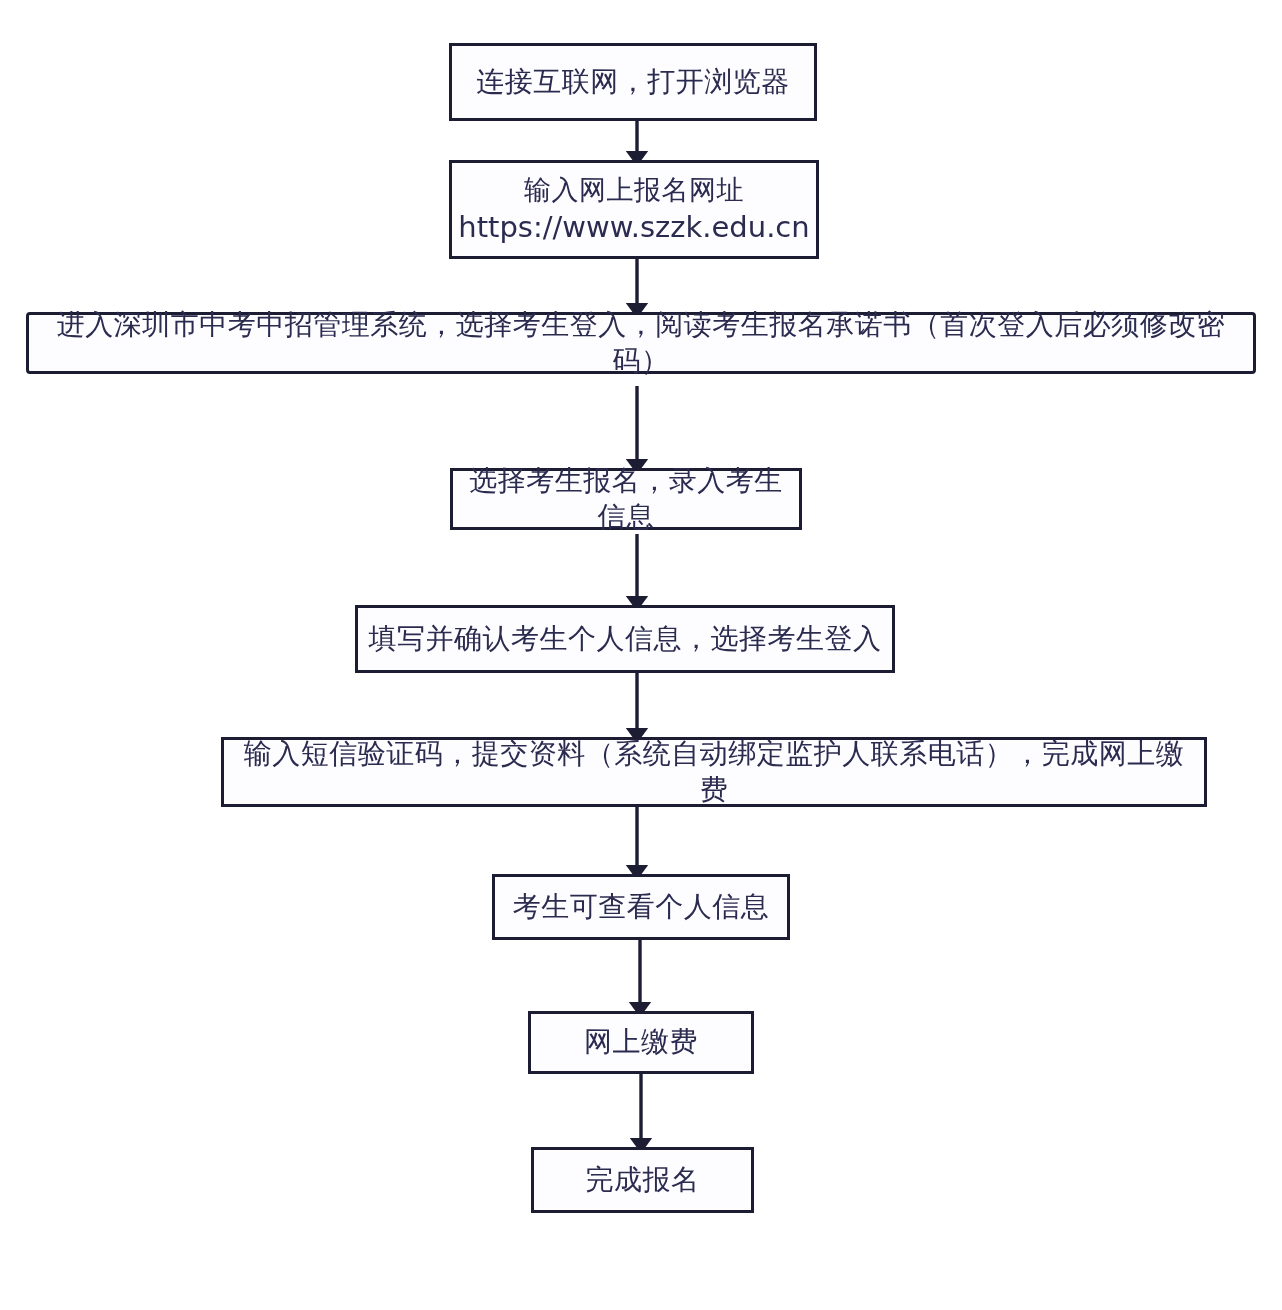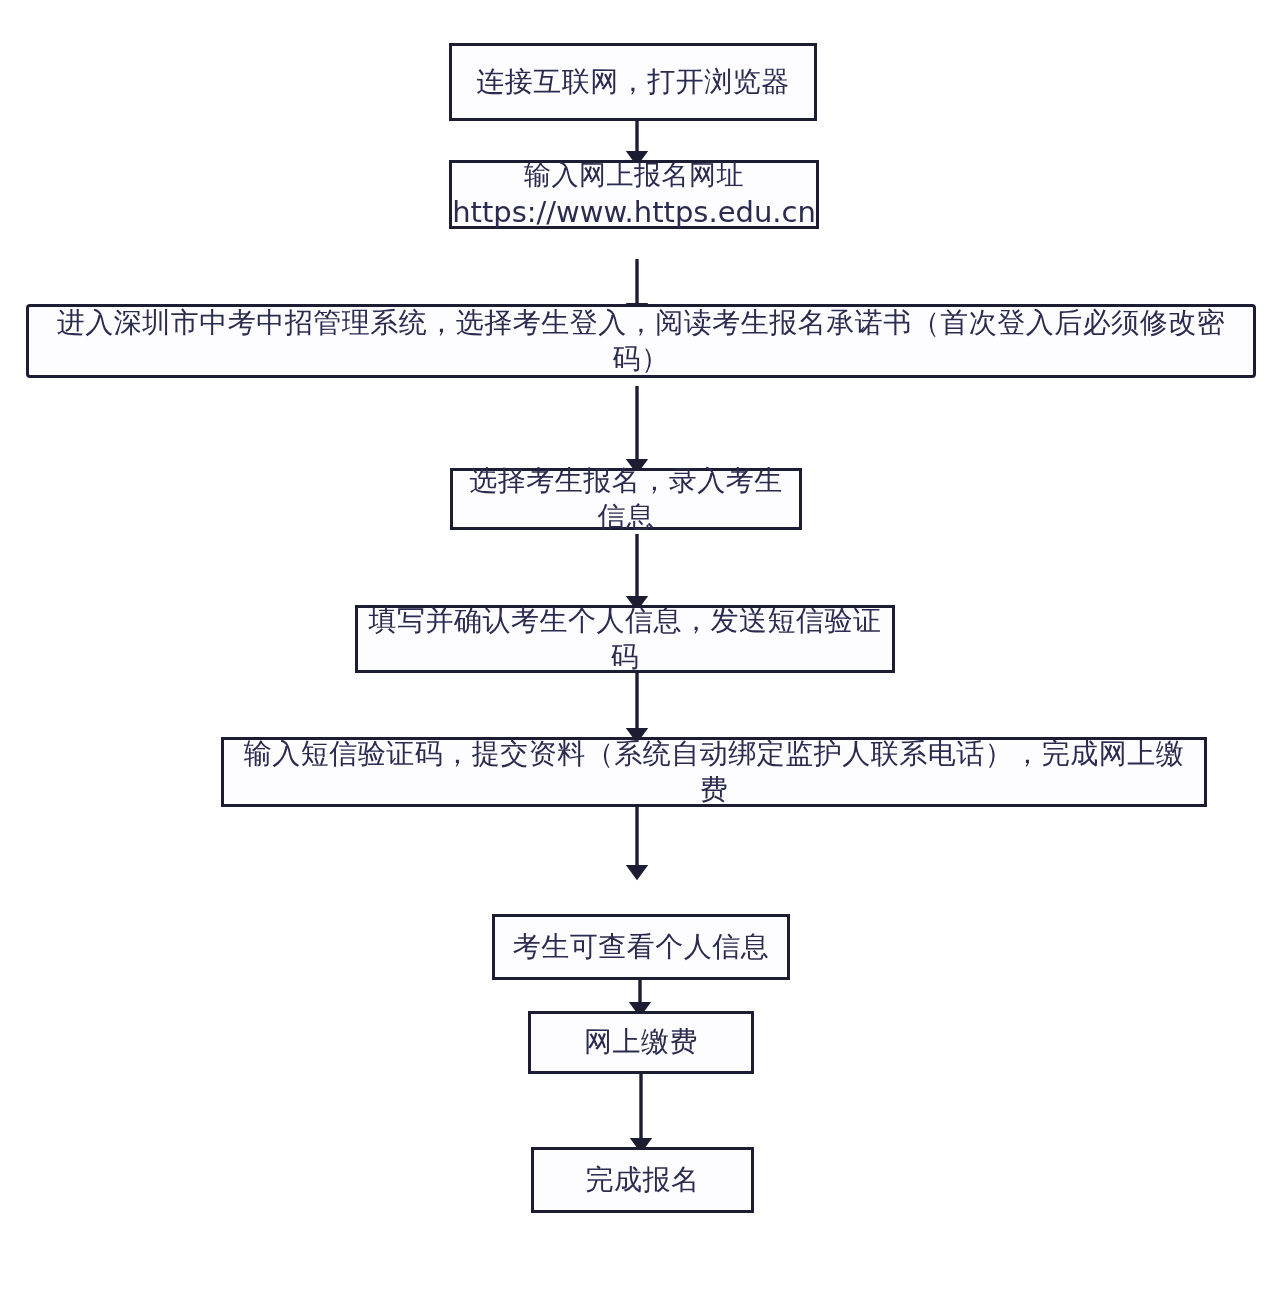--- a/index.html
+++ b/index.html
@@ -41,26 +41,26 @@
     width: 100%;
   }
   .node .line2 {
     display: block;
     width: 100%;
     font-family: "DejaVu Sans", sans-serif;
     letter-spacing: 0px;
   }
   
   #node-0 { left: 449px;  top: 43px;   width: 368px; height: 78px;  font-size: 28px; }
-  #node-1 { left: 449px;  top: 160px;  width: 370px; height: 69px;  font-size: 27px; }
-  #node-2 { left: 26px;   top: 304px;  width: 1230px;height: 74px;  font-size: 28px; border-radius: 4px; }
+  #node-1 { left: 449px;  top: 160px;  width: 370px; height: 99px;  font-size: 27px; }
+  #node-2 { left: 26px;   top: 312px;  width: 1230px;height: 62px;  font-size: 28px; border-radius: 4px; }
   #node-3 { left: 450px;  top: 468px;  width: 352px; height: 62px;  font-size: 28px; }
   #node-4 { left: 355px;  top: 605px;  width: 540px; height: 68px;  font-size: 28px; }
   #node-5 { left: 212px;  top: 737px;  width: 986px; height: 70px;  font-size: 28px; margin-left: 9px; }
-  #node-6 { left: 492px;  top: 874px;  width: 298px; height: 66px;  font-size: 28px; margin-top: 40px; }
+  #node-6 { left: 492px;  top: 874px;  width: 298px; height: 66px;  font-size: 28px; }
   #node-7 { left: 528px;  top: 1011px; width: 226px; height: 63px;  font-size: 28px; }
   #node-8 { left: 531px;  top: 1147px; width: 223px; height: 66px;  font-size: 28px; }
 
   #node-1 .line2 { font-size: 29px; margin-top: 2px; }
 
   .conn {
     position: absolute;
     left: 0;
     top: 0;
     width: 1282px;
@@ -91,34 +91,34 @@
     </g>
   </svg>
 
   <div class="node" id="node-0">
     <span class="txt">连接互联网，打开浏览器</span>
   </div>
 
   <div class="node" id="node-1">
     <span>
       <span class="txt">输入网上报名网址</span>
-      <span class="line2">https://www.https.edu.cn</span>
+      <span class="line2">https://www.szzk.edu.cn</span>
     </span>
   </div>
 
   <div class="node" id="node-2">
     <span class="txt">进入深圳市中考中招管理系统，选择考生登入，阅读考生报名承诺书（首次登入后必须修改密码）</span>
   </div>
 
   <div class="node" id="node-3">
     <span class="txt">选择考生报名，录入考生信息</span>
   </div>
 
   <div class="node" id="node-4">
-    <span class="txt">填写并确认考生个人信息，发送短信验证码</span>
+    <span class="txt">填写并确认考生个人信息，选择考生登入</span>
   </div>
 
   <div class="node" id="node-5">
     <span class="txt">输入短信验证码，提交资料（系统自动绑定监护人联系电话），完成网上缴费</span>
   </div>
 
   <div class="node" id="node-6">
     <span class="txt">考生可查看个人信息</span>
   </div>
 

